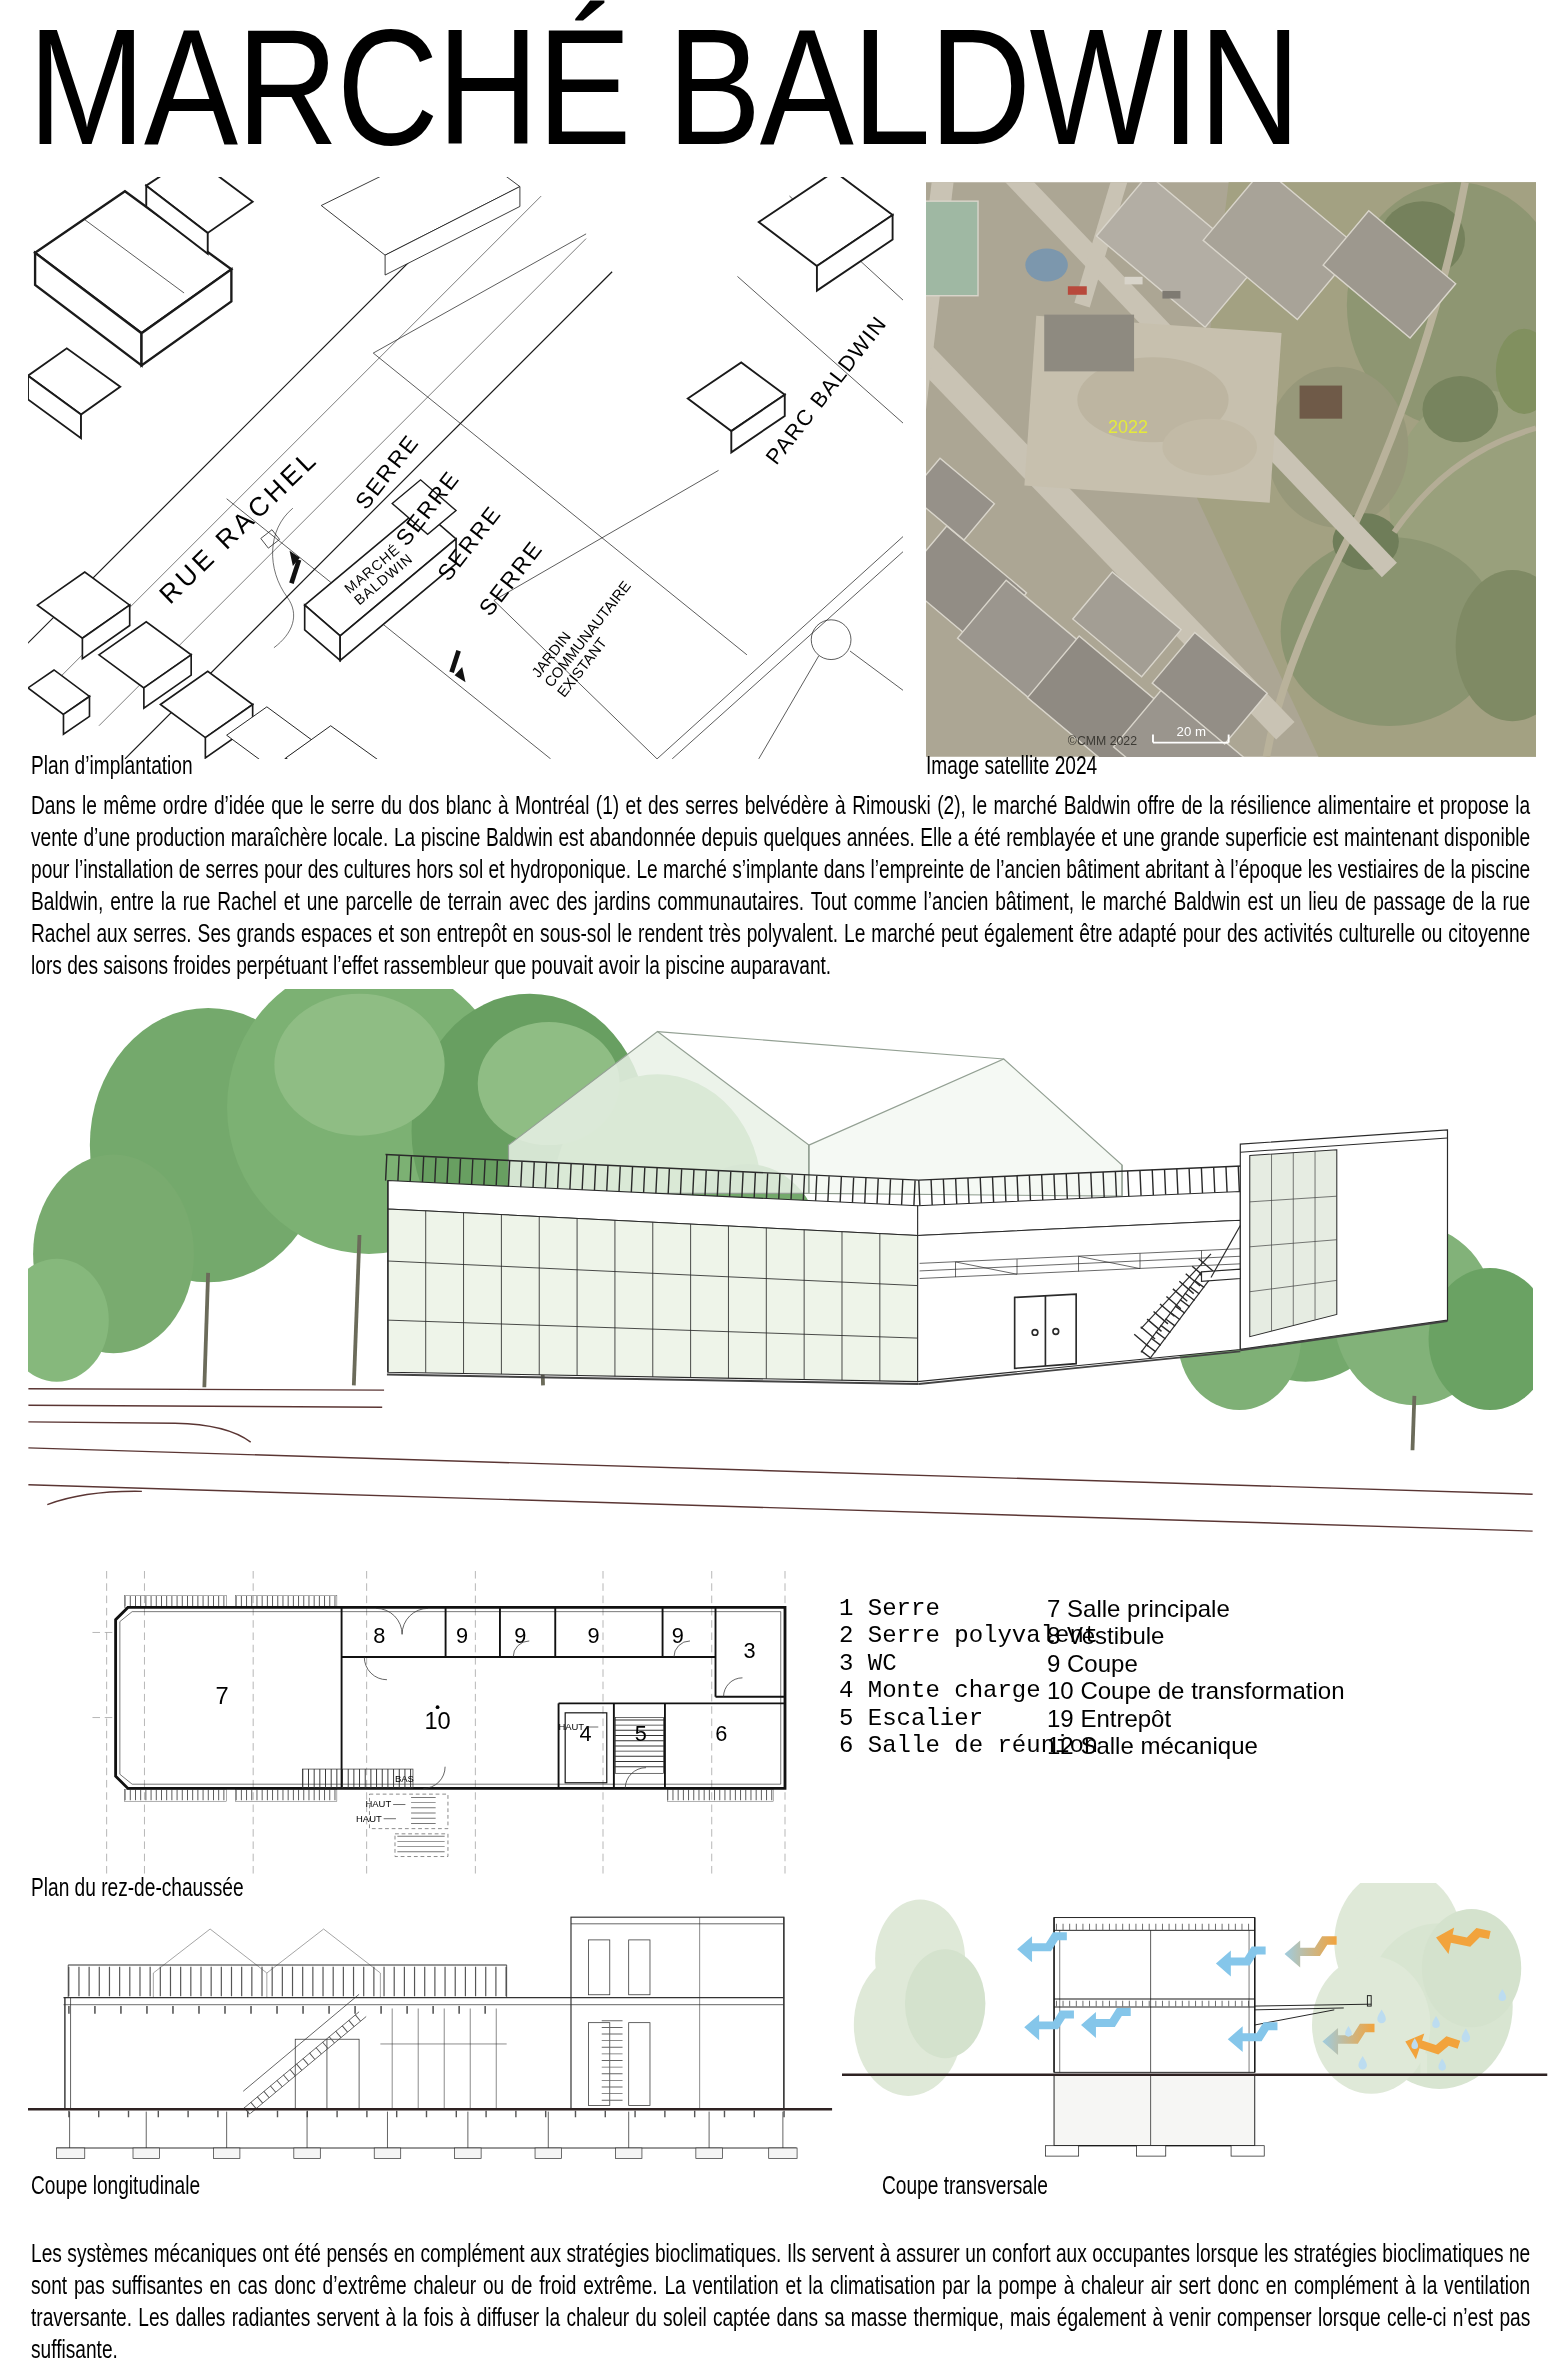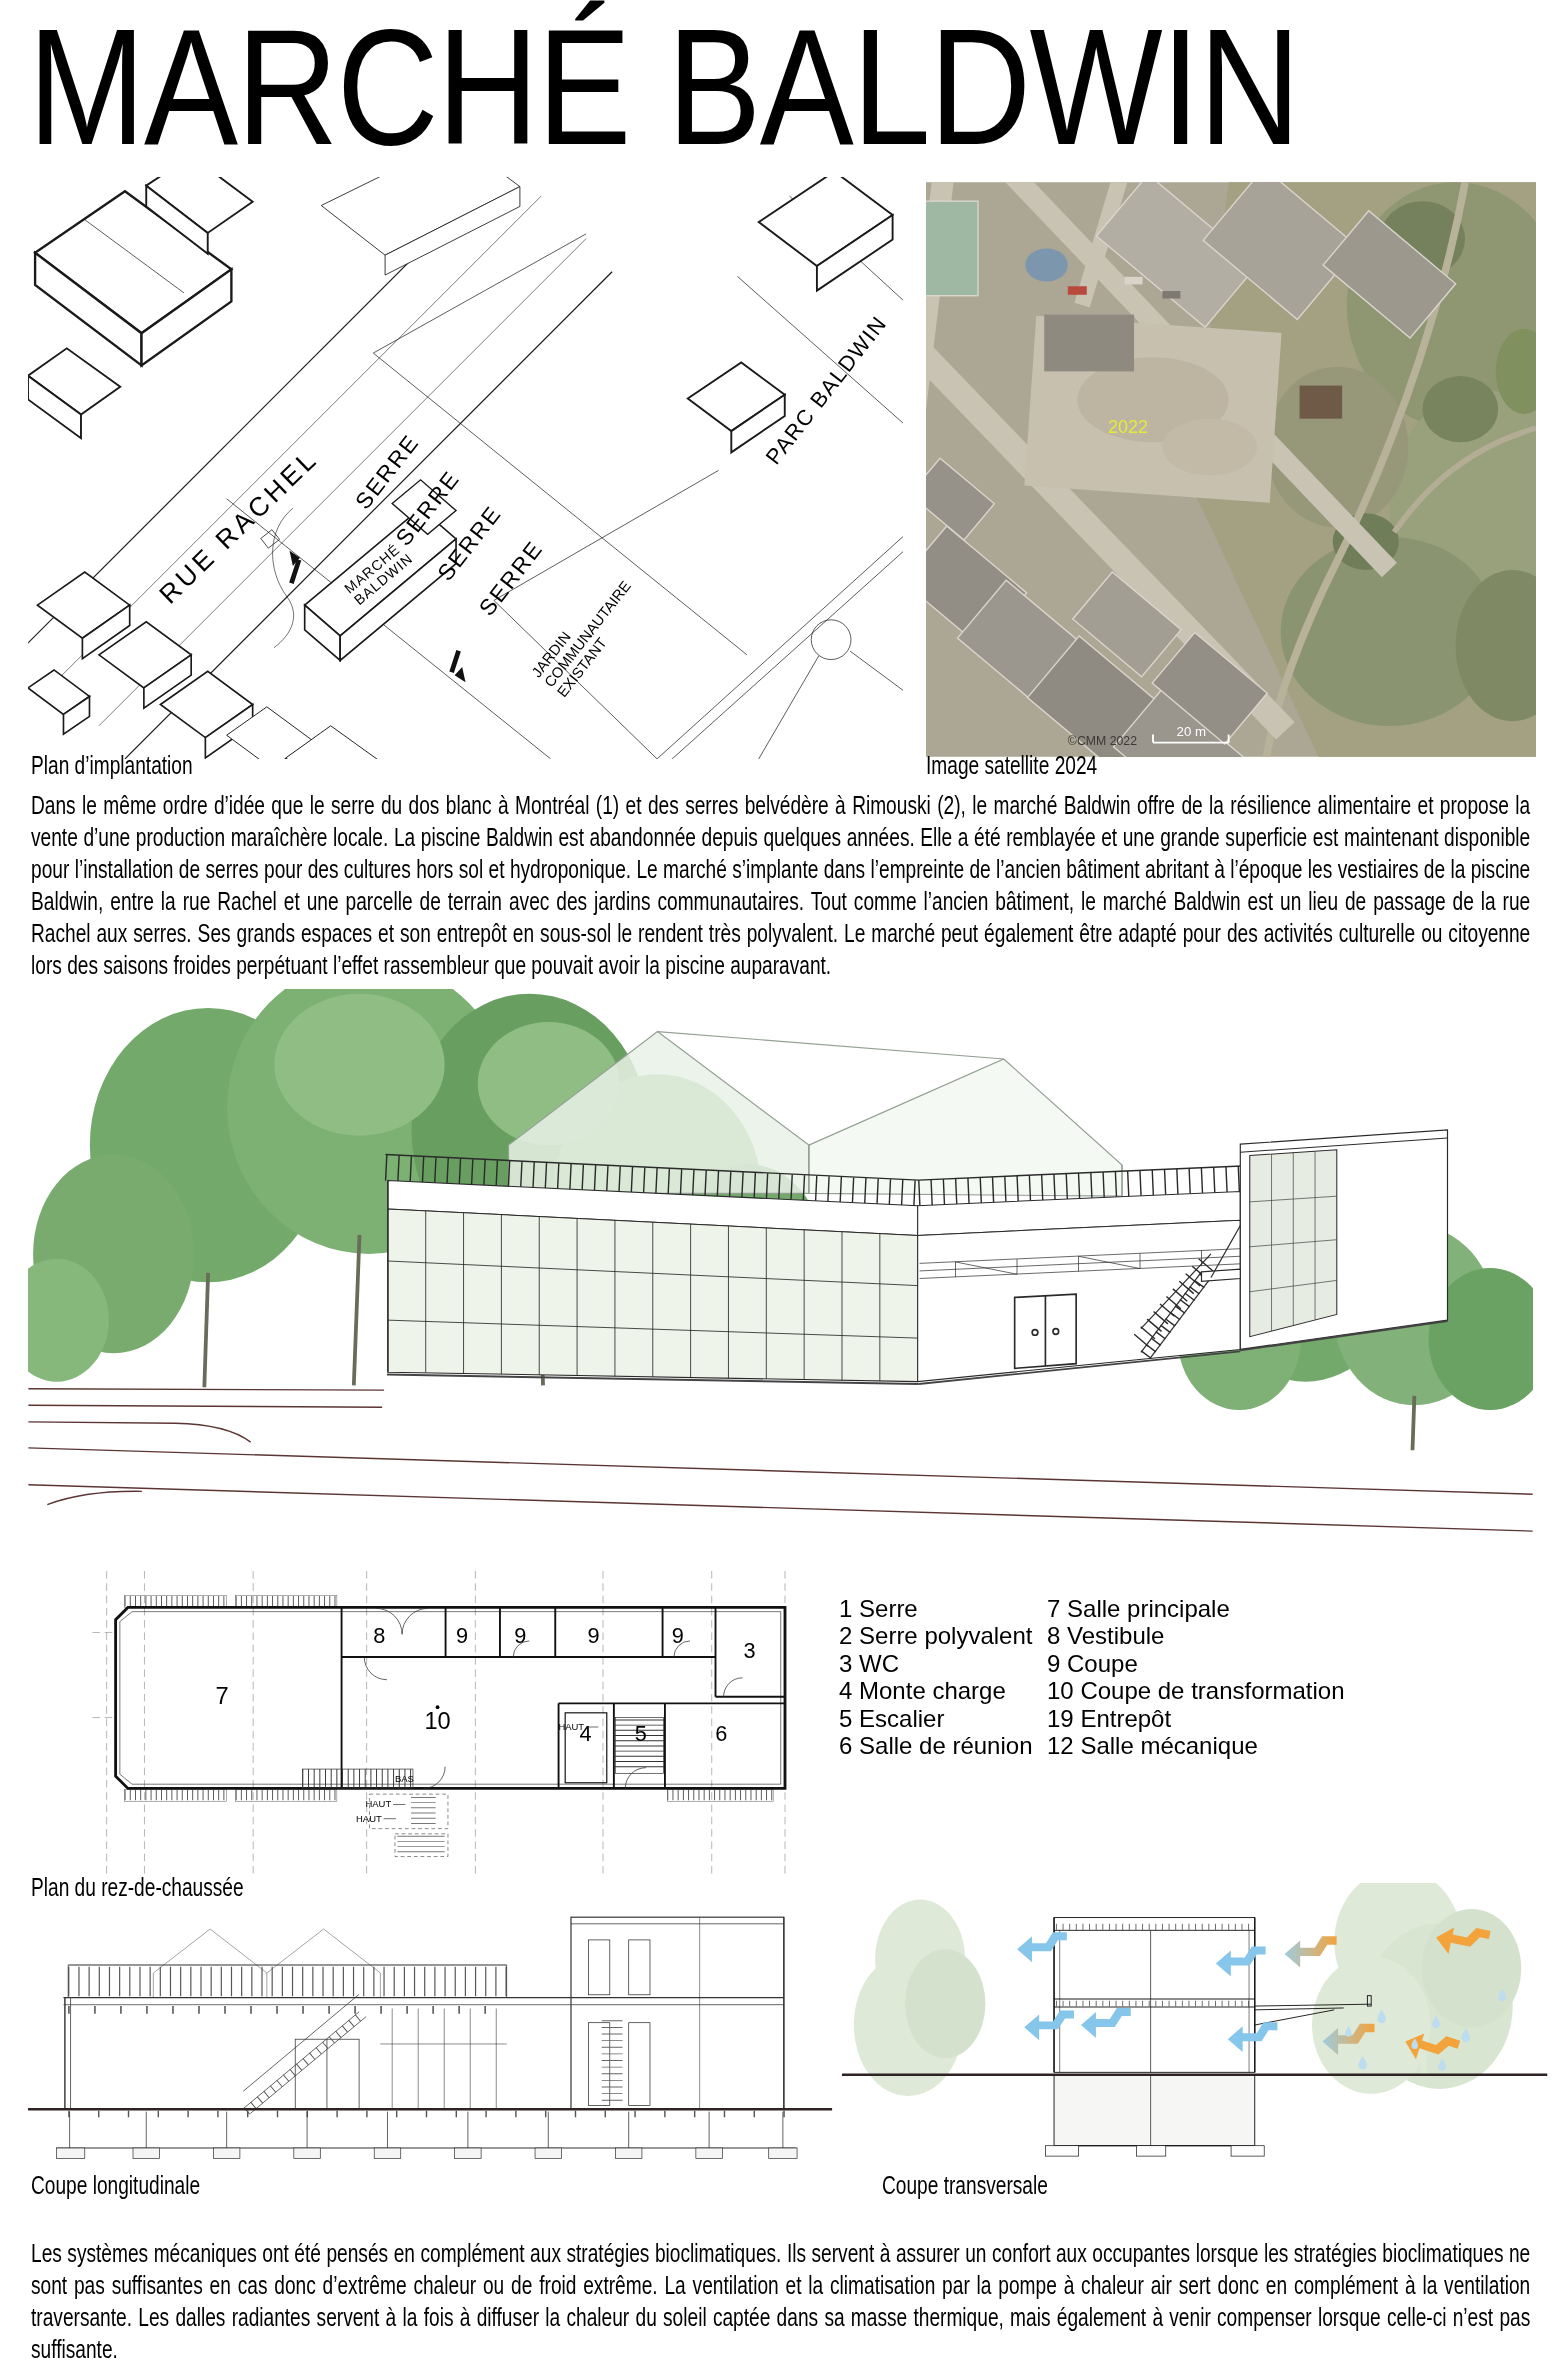--- a/index.html
+++ b/index.html
@@ -422,21 +422,21 @@
     <text x="640" y="446" text-anchor="start">BAS</text>
     <text x="632" y="500" text-anchor="end">HAUT</text>
     <text x="612" y="530" text-anchor="end">HAUT</text>
     <line x1="1044" y1="330" x2="1070" y2="330" stroke="#333" stroke-width="1.5"></line>
     <line x1="636" y1="494" x2="662" y2="494" stroke="#333" stroke-width="1.5"></line>
     <line x1="616" y1="524" x2="642" y2="524" stroke="#333" stroke-width="1.5"></line>
   </g>
 </svg>
 
 <div class="abs legend" style="left:839px;top:1595px;">
-  <div style="position:absolute;left:0;top:0;">
+  <div style="position:absolute;left:0;top:0;font-family:Liberation Mono, monospace;">
     <div class="row"><span>1</span> <span>Serre</span></div>
     <div class="row"><span>2</span> <span>Serre polyvalent</span></div>
     <div class="row"><span>3</span> <span>WC</span></div>
     <div class="row"><span>4</span> <span>Monte charge</span></div>
     <div class="row"><span>5</span> <span>Escalier</span></div>
     <div class="row"><span>6</span> <span>Salle de réunion</span></div>
   </div>
   <div style="position:absolute;left:208px;top:0;">
     <div class="row"><span>7</span> <span>Salle principale</span></div>
     <div class="row"><span>8</span> <span>Vestibule</span></div>

